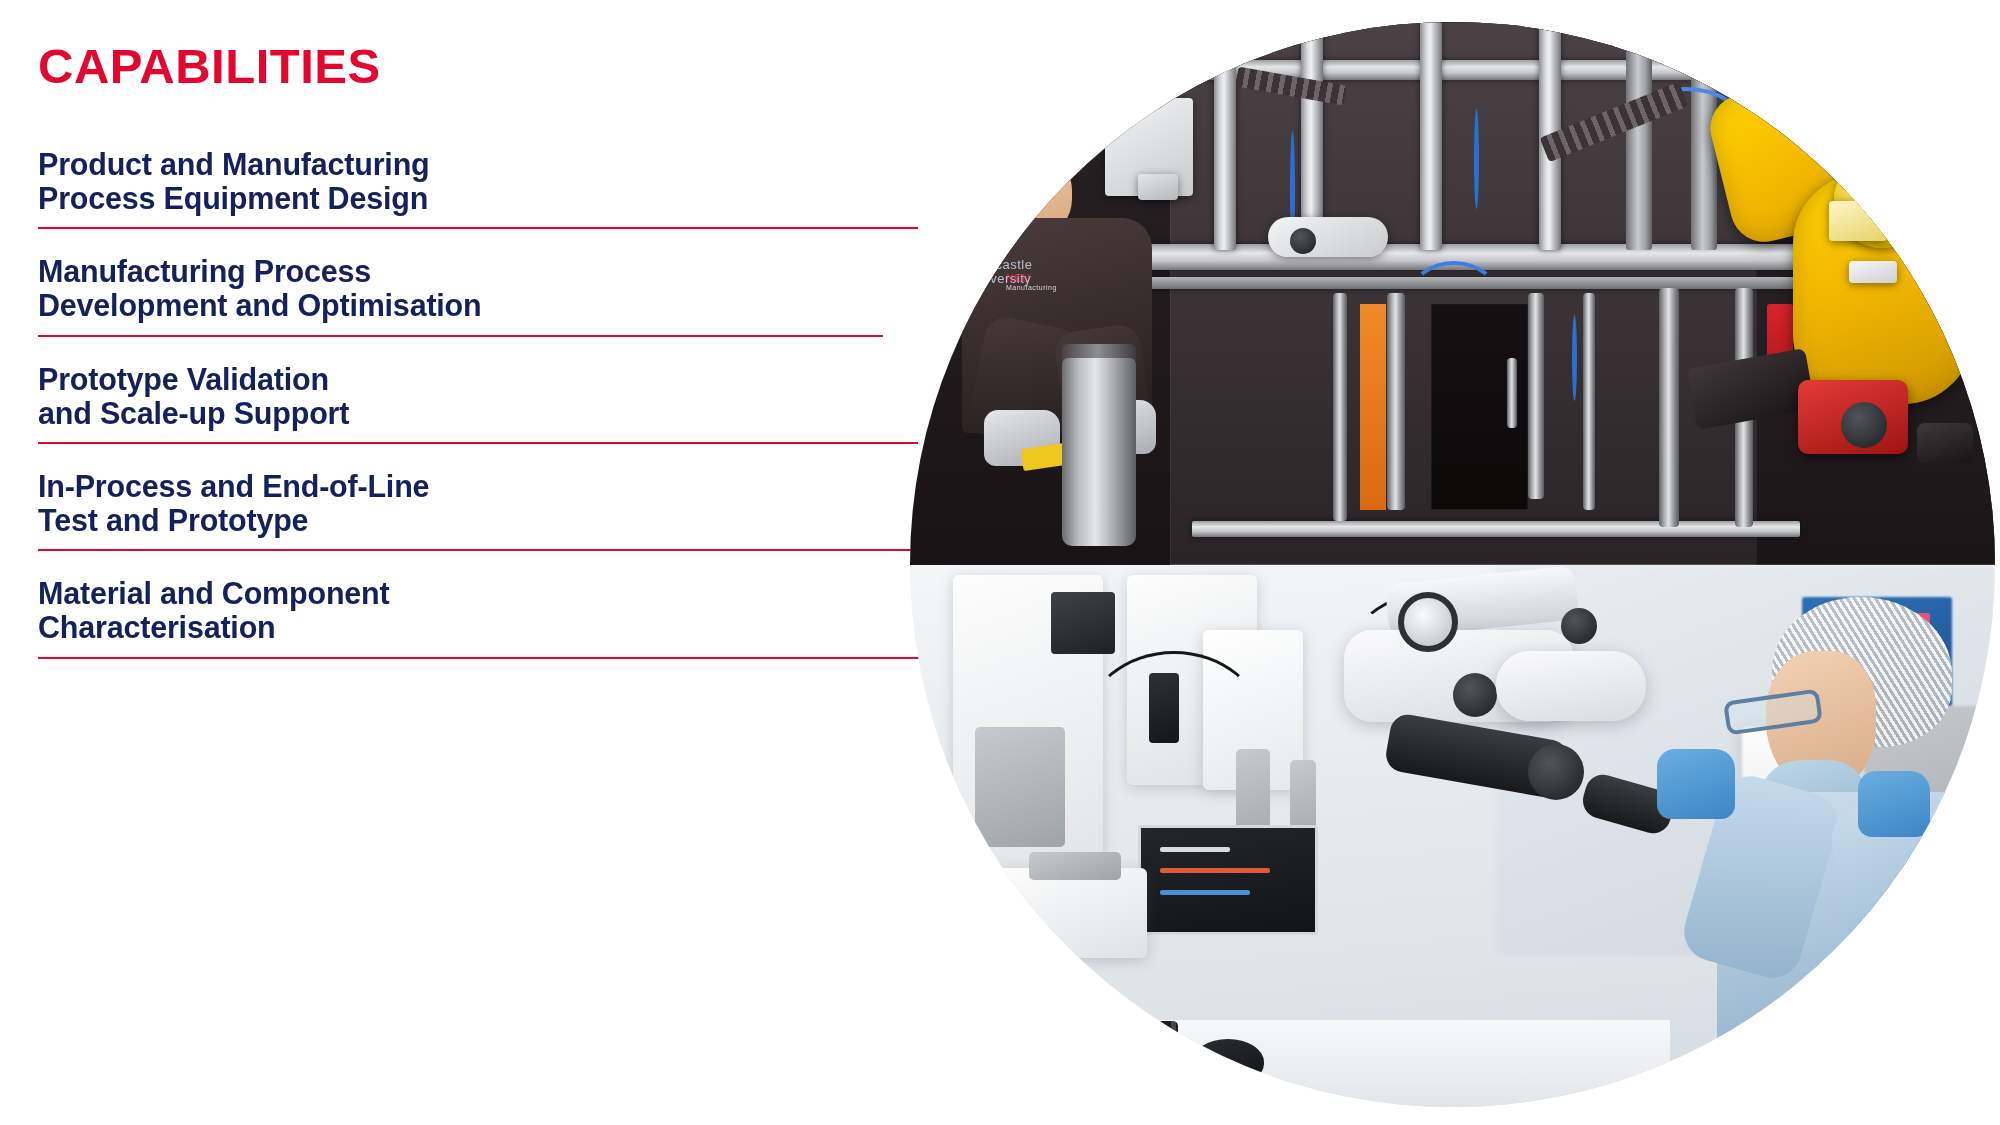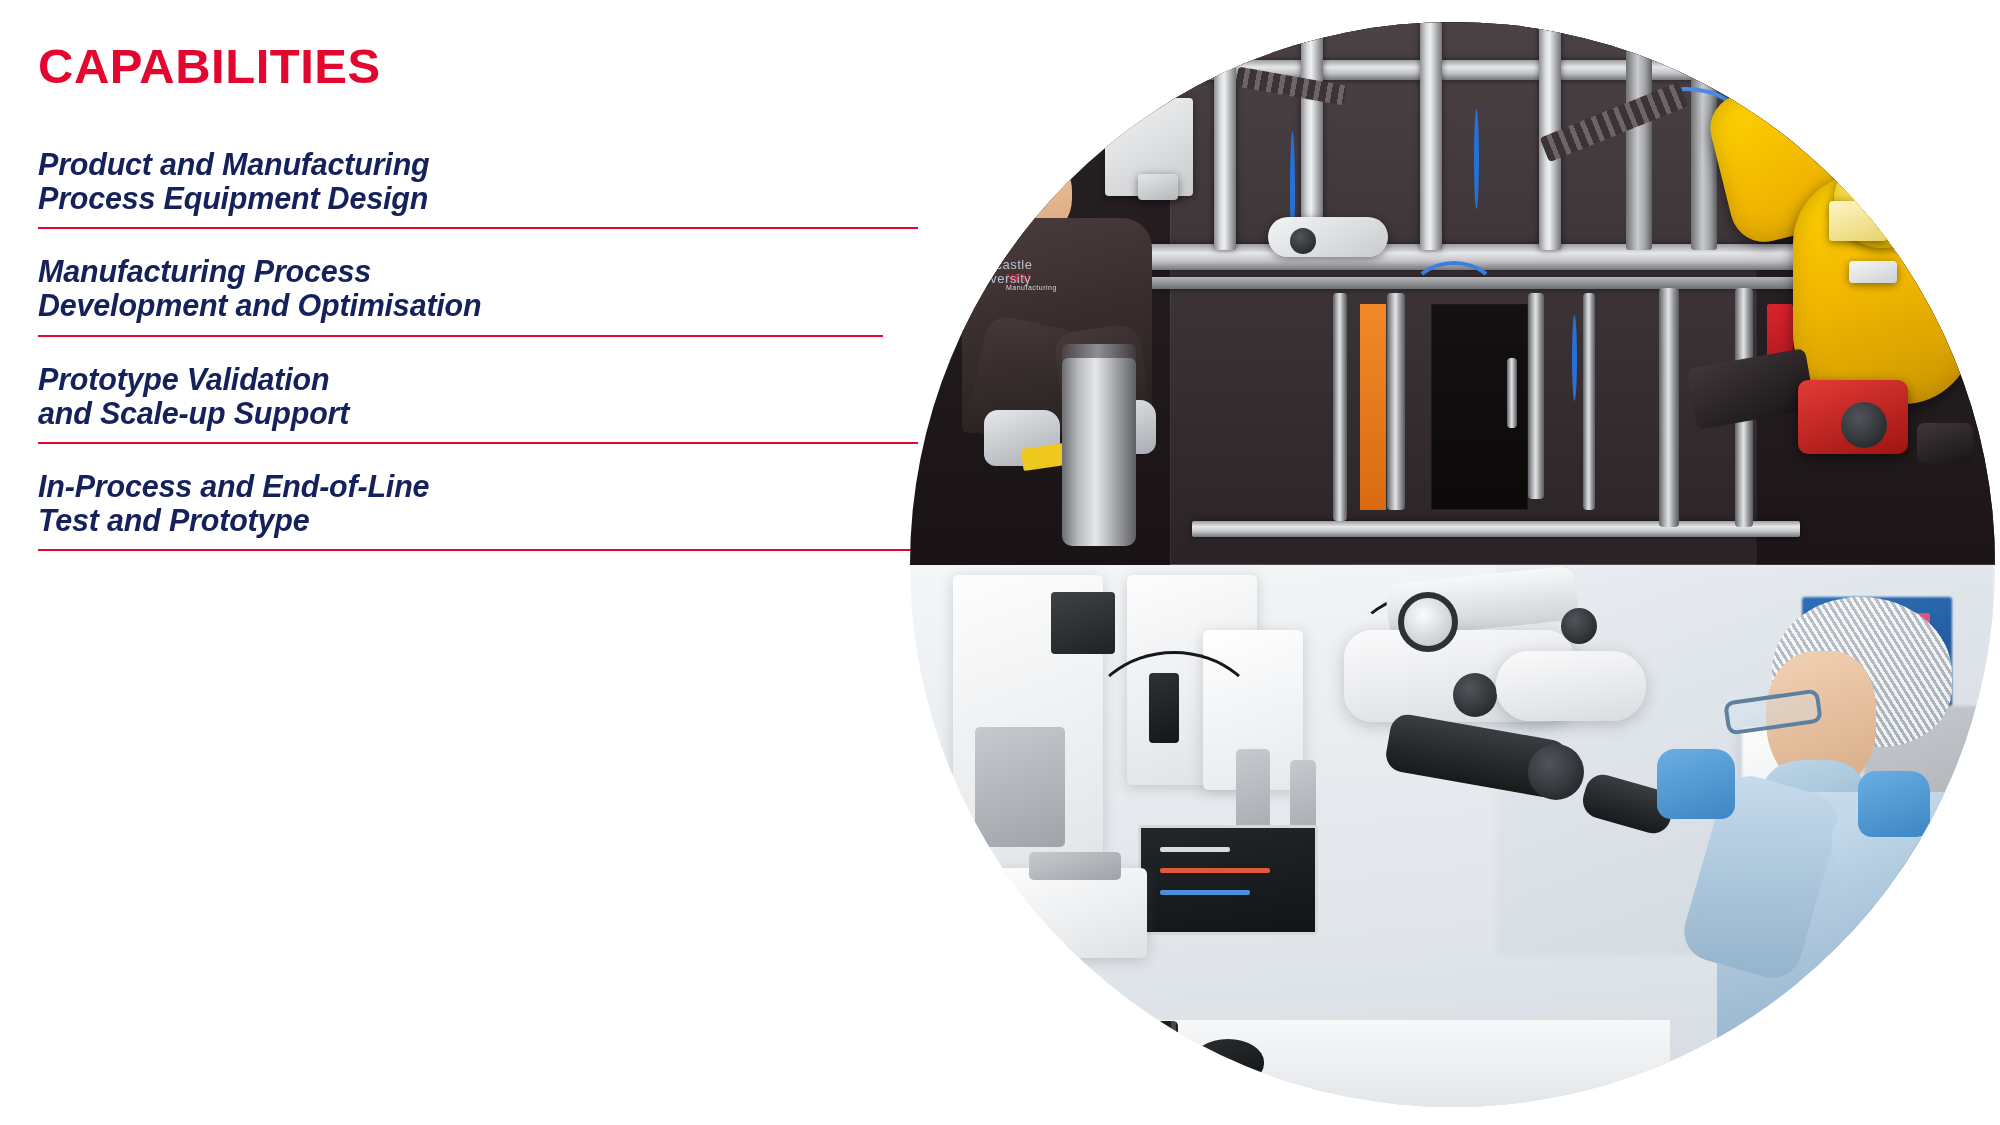--- a/index.html
+++ b/index.html
@@ -42,21 +42,20 @@
     white-space: nowrap;
   }
 
   #capability-list {
     list-style: none;
   }
 
   .capability-item {
     position: relative;
     padding-bottom: 11px;
-    font-style: italic;
   }
 
   .capability-label {
     color: #15215b;
     font-size: 30.5px;
     font-weight: bold;
     line-height: 1.12;
     letter-spacing: -0.2px;
     white-space: pre-line;
     padding-top: 14px;
@@ -409,20 +408,25 @@
 and Scale-up Support</div>
         <hr class="capability-rule rule-w3">
       </li>
 
       <li class="capability-item">
         <div class="capability-label">In-Process and End-of-Line
 Test and Prototype</div>
         <hr class="capability-rule rule-w4">
       </li>
 
+      <li class="capability-item">
+        <div class="capability-label">Material and Component
+Characterisation</div>
+        <hr class="capability-rule rule-w5">
+      </li>
 
 
     </ul>
   </div>
 
   <div id="photo-circle">
 
     <div class="photo-half" id="photo-top">
       <div class="scene-factory">
 

